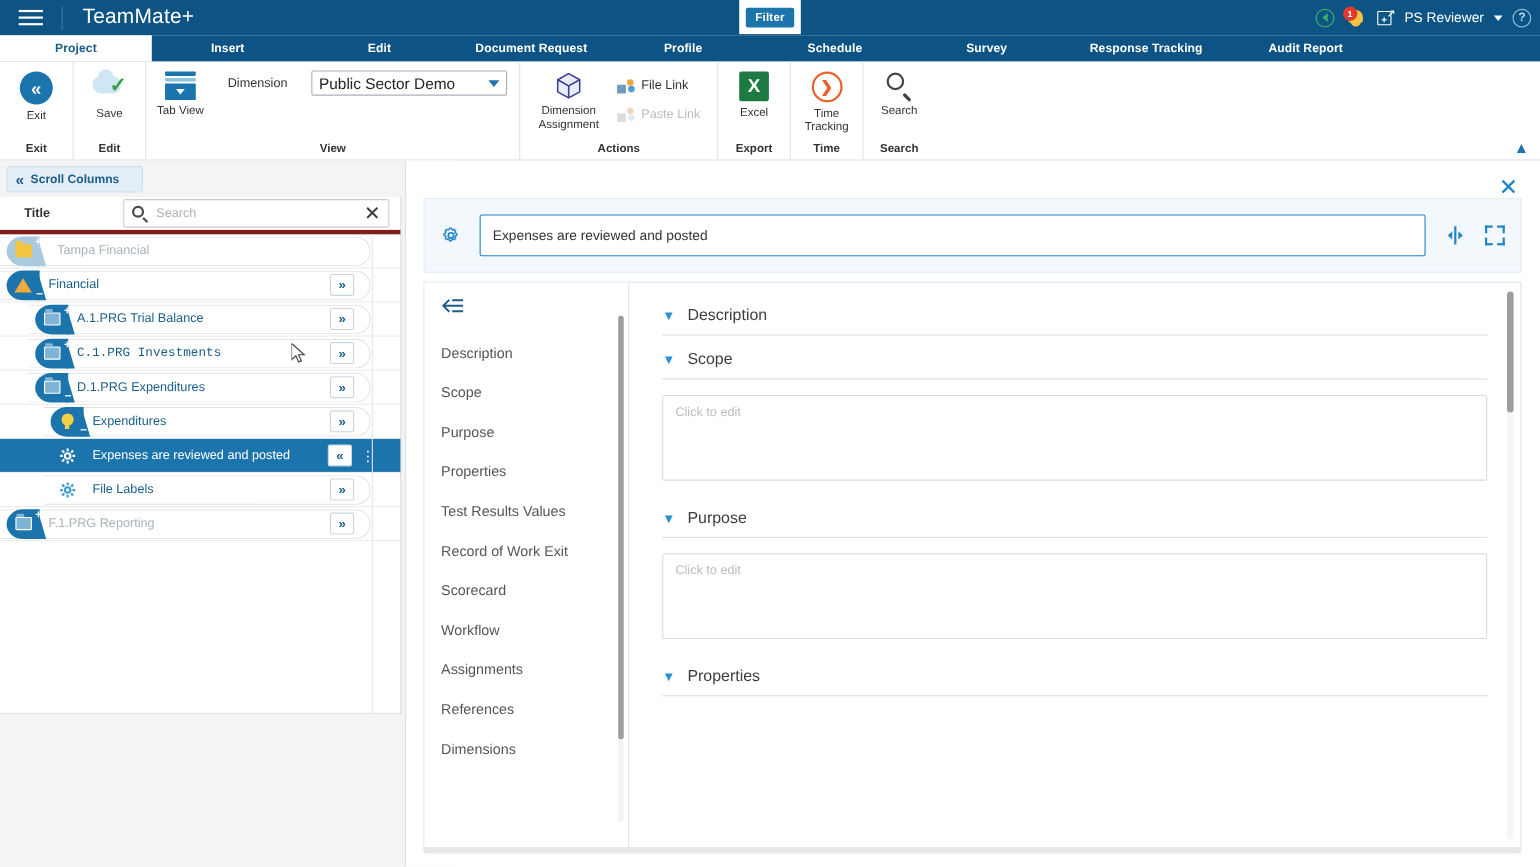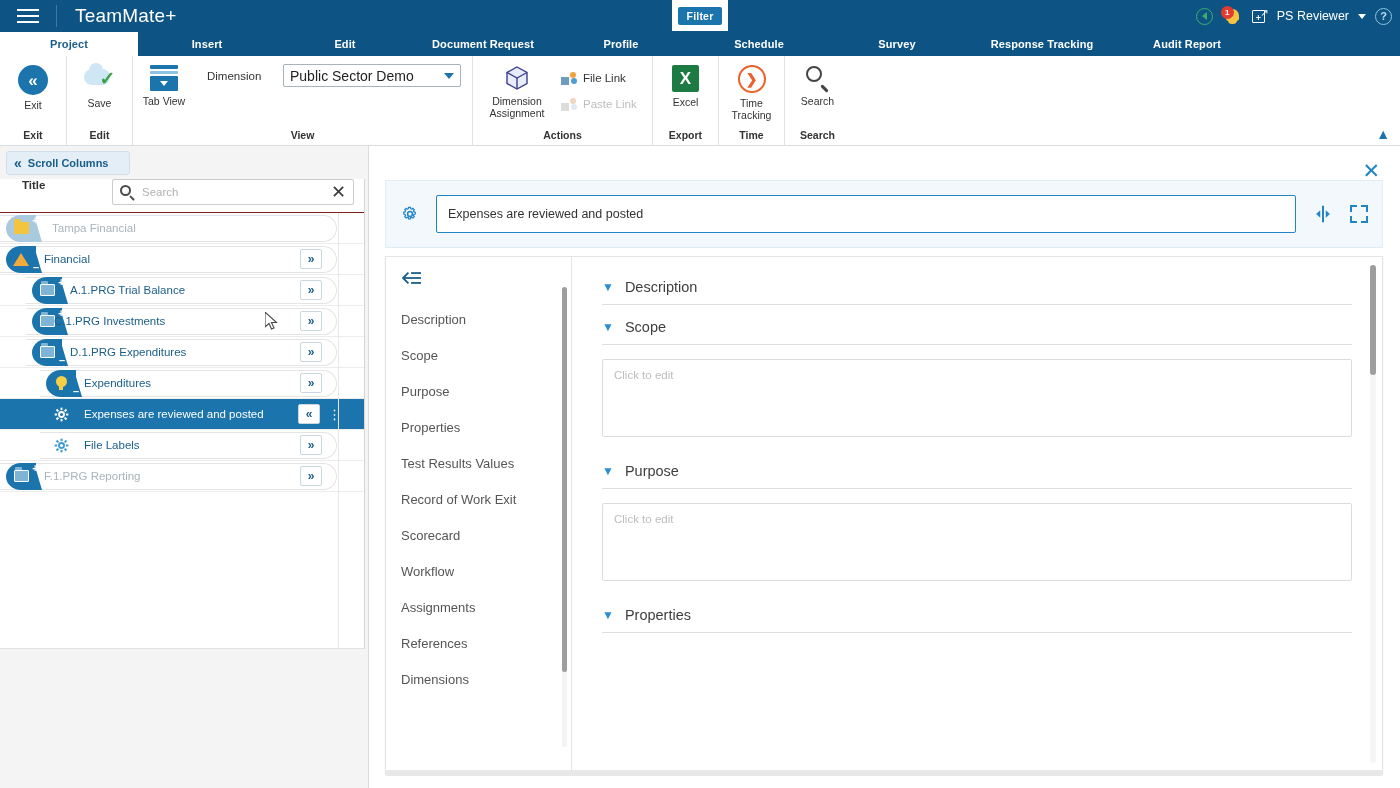--- a/index.html
+++ b/index.html
@@ -151,21 +151,21 @@
     position:absolute; left:6px; top:5px; width:124px; height:24px;
     background:#e3eef6; border:1px solid #cfdfeb; border-radius:3px;
     display:flex; align-items:center; gap:6px; padding:0 7px; cursor:pointer;
   }
   .scroll-columns .ch { color:#1b5e8a; font-size:14px; line-height:14px; font-weight:bold;}
   .scroll-columns .lbl { font-size:11px; color:#1b5e8a; font-weight:bold; }
   .tree-wrap {
     position:absolute; left:0; top:33px; width:365px; height:470px; background:#fff;
     border-right:1px solid #d6d6d6; border-bottom:1px solid #e2e2e2;
   }
-  .tree-head { height:34px; display:flex; border-bottom:1px solid #7f1d1d; }
+  .tree-head { height:34px; display:flex; align-items:center; border-bottom:4px solid #7f1d1d; }
   .tree-head .th-title { width:112px; font-size:11.5px; font-weight:bold; color:#333; padding-left:22px;}
   .searchbox {
     flex:1; margin-right:10px; height:26px; border:1px solid #ccc; border-radius:2px;
     background:#fff; display:flex; align-items:center; gap:7px; padding:0 7px;
   }
   .ic-search-sm{width:15px;height:15px;position:relative;flex:none;}
   .ic-search-sm .c{position:absolute;left:0;top:0;width:11px;height:11px;border:2px solid #4a4a4a;border-radius:50%;}
   .ic-search-sm .h{position:absolute;right:0px;bottom:0px;width:6px;height:2.2px;background:#4a4a4a;transform:rotate(45deg);border-radius:2px;}
   .searchbox input{
     flex:1; border:none; outline:none; font-size:11.5px; color:#333;
@@ -514,21 +514,21 @@
             </div>
           </div>
           <div class="trow">
             <div class="pill" style="left: 26px; width: 311px;"></div>
             <div class="tnode" style="left: 30px;">
               <div class="nodeblob nb-blue">
                 <div class="gl-folder-b"></div>
                 <span class="blob-plus">+</span>
               </div>
             </div>
-            <span class="tlabel" style="margin-left: 54px;">C.1.PRG Investments</span>
+            <span class="tlabel" style="margin-left: 70px; font-family: Liberation Mono, monospace;">C.1.PRG Investments</span>
             <div class="expand-btn" style="left: 300px;">
               <span class="ch">»</span>
             </div>
           </div>
           <div class="trow">
             <div class="pill" style="left: 26px; width: 311px;"></div>
             <div class="tnode" style="left: 30px;">
               <div class="nodeblob nb-blue">
                 <div class="gl-folder-b"></div>
                 <span class="blob-minus">–</span>

